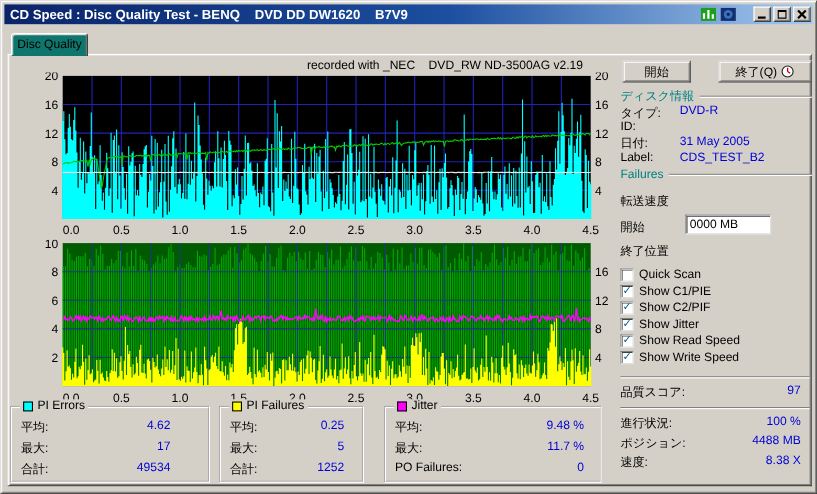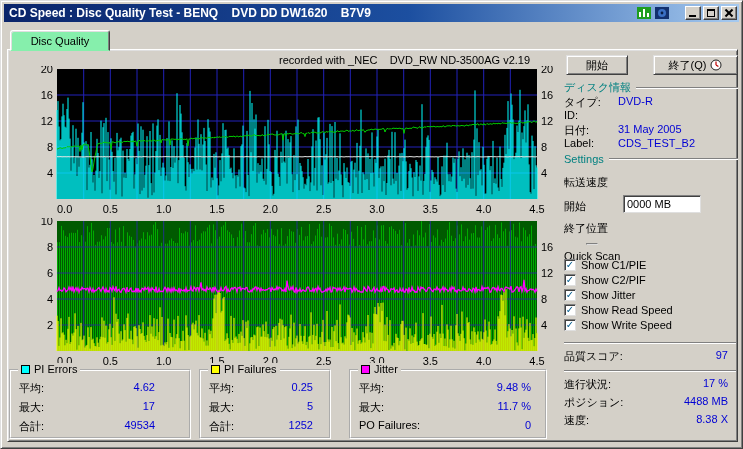--- a/index.html
+++ b/index.html
@@ -17,21 +17,21 @@
   .tb-ico{width:17px;height:14px;display:flex;align-items:center;justify-content:center;margin-right:1px;}
   .tb-gap{width:12px;}
   .tbb{width:16px;height:14px;background:#d4d0c8;border:1px solid;margin-left:2px;
     border-color:#fff #404040 #404040 #fff;box-shadow:inset -1px -1px 0 #808080;position:relative;padding:0;}
   .g-min{position:absolute;left:3px;bottom:2px;width:7px;height:2px;background:#000;}
   .g-max{position:absolute;left:3px;top:2px;width:8px;height:8px;border:1px solid #000;border-top:2px solid #000;}
   .g-x{position:absolute;left:2px;top:1px;width:10px;height:10px;}
   .g-x::before,.g-x::after{content:"";position:absolute;left:4px;top:0;width:2px;height:10px;background:#000;}
   .g-x::before{transform:rotate(45deg);}.g-x::after{transform:rotate(-45deg);}
   
-  .tab{position:absolute;left:9px;top:29px;width:100px;height:21px;background:#86efac;z-index:3;
+  .tab{position:absolute;left:9px;top:29px;width:70px;height:21px;background:#0f766e;z-index:3;
     border:1px solid;border-color:#fff #404040 transparent #fff;border-radius:3px 3px 0 0;
     box-shadow:inset 1px 1px 0 #dfdfdf,inset -1px 0 0 #808080;
     font-size:11px;display:flex;align-items:center;justify-content:center;}
   .tabpage{position:absolute;left:6px;top:48px;width:731px;height:393px;background:#d4d0c8;z-index:1;
     border:1px solid;border-color:#fff #404040 #404040 #fff;
     box-shadow:inset 1px 1px 0 #dfdfdf,inset -1px -1px 0 #808080;}
   
   .chart-header{position:absolute;left:278px;top:53px;font-size:11px;color:#000;white-space:pre;z-index:2;}
   .chart-svg{position:absolute;left:8px;z-index:2;}
   #chart-top{top:65px;}
@@ -253,32 +253,32 @@
   <span class="plabel" style="top:94px;">タイプ:</span>
   <span class="pvalue" style="top:94px;">DVD-R</span>
   <span class="plabel" style="top:108px;">ID:</span>
   <span class="pvalue" style="top:108px;"></span>
   <span class="plabel" style="top:122px;">日付:</span>
   <span class="pvalue" style="top:122px;">31 May 2005</span>
   <span class="plabel" style="top:136px;">Label:</span>
   <span class="pvalue" style="top:136px;">CDS_TEST_B2</span>
 
   <div class="sechead" style="top:152px;">
-    <span class="txt">Settings</span>
+    <span class="txt">Failures</span>
     <span class="rule"></span>
   </div>
 
   <span class="plabel" style="top:174px;">転送速度</span>
 
   <span class="plabel" style="top:198px;">開始</span>
   <input class="tin" style="top: 194px;" value="0000 MB">
 
   <span class="plabel" style="top:220px;">終了位置</span>
 
-  <label class="cb" style="top:242px;flex-direction:column;">
+  <label class="cb" style="top:242px;">
     <span class="cbbox"></span>
     <span class="lab">Quick Scan</span>
   </label>
   <label class="cb" style="top:257px;">
     <span class="cbbox">✓</span>
     <span class="lab">Show C1/PIE</span>
   </label>
   <label class="cb" style="top:272px;">
     <span class="cbbox">✓</span>
     <span class="lab">Show C2/PIF</span>
@@ -295,19 +295,19 @@
     <span class="cbbox">✓</span>
     <span class="lab">Show Write Speed</span>
   </label>
 
   <div class="vsep" style="top:341px;"></div>
   <span class="plabel" style="top:348px;">品質スコア:</span>
   <span class="pvalue-r" style="top:348px;">97</span>
 
   <div class="vsep" style="top:369px;"></div>
   <span class="plabel" style="top:376px;">進行状況:</span>
-  <span class="pvalue-r" style="top:376px;">17 %</span>
+  <span class="pvalue-r" style="top:376px;">100 %</span>
   <span class="plabel" style="top:394px;">ポジション:</span>
   <span class="pvalue-r" style="top:394px;">4488 MB</span>
   <span class="plabel" style="top:412px;">速度:</span>
   <span class="pvalue-r" style="top:412px;">8.38 X</span>
 
 </div>
 
 </body></html>

